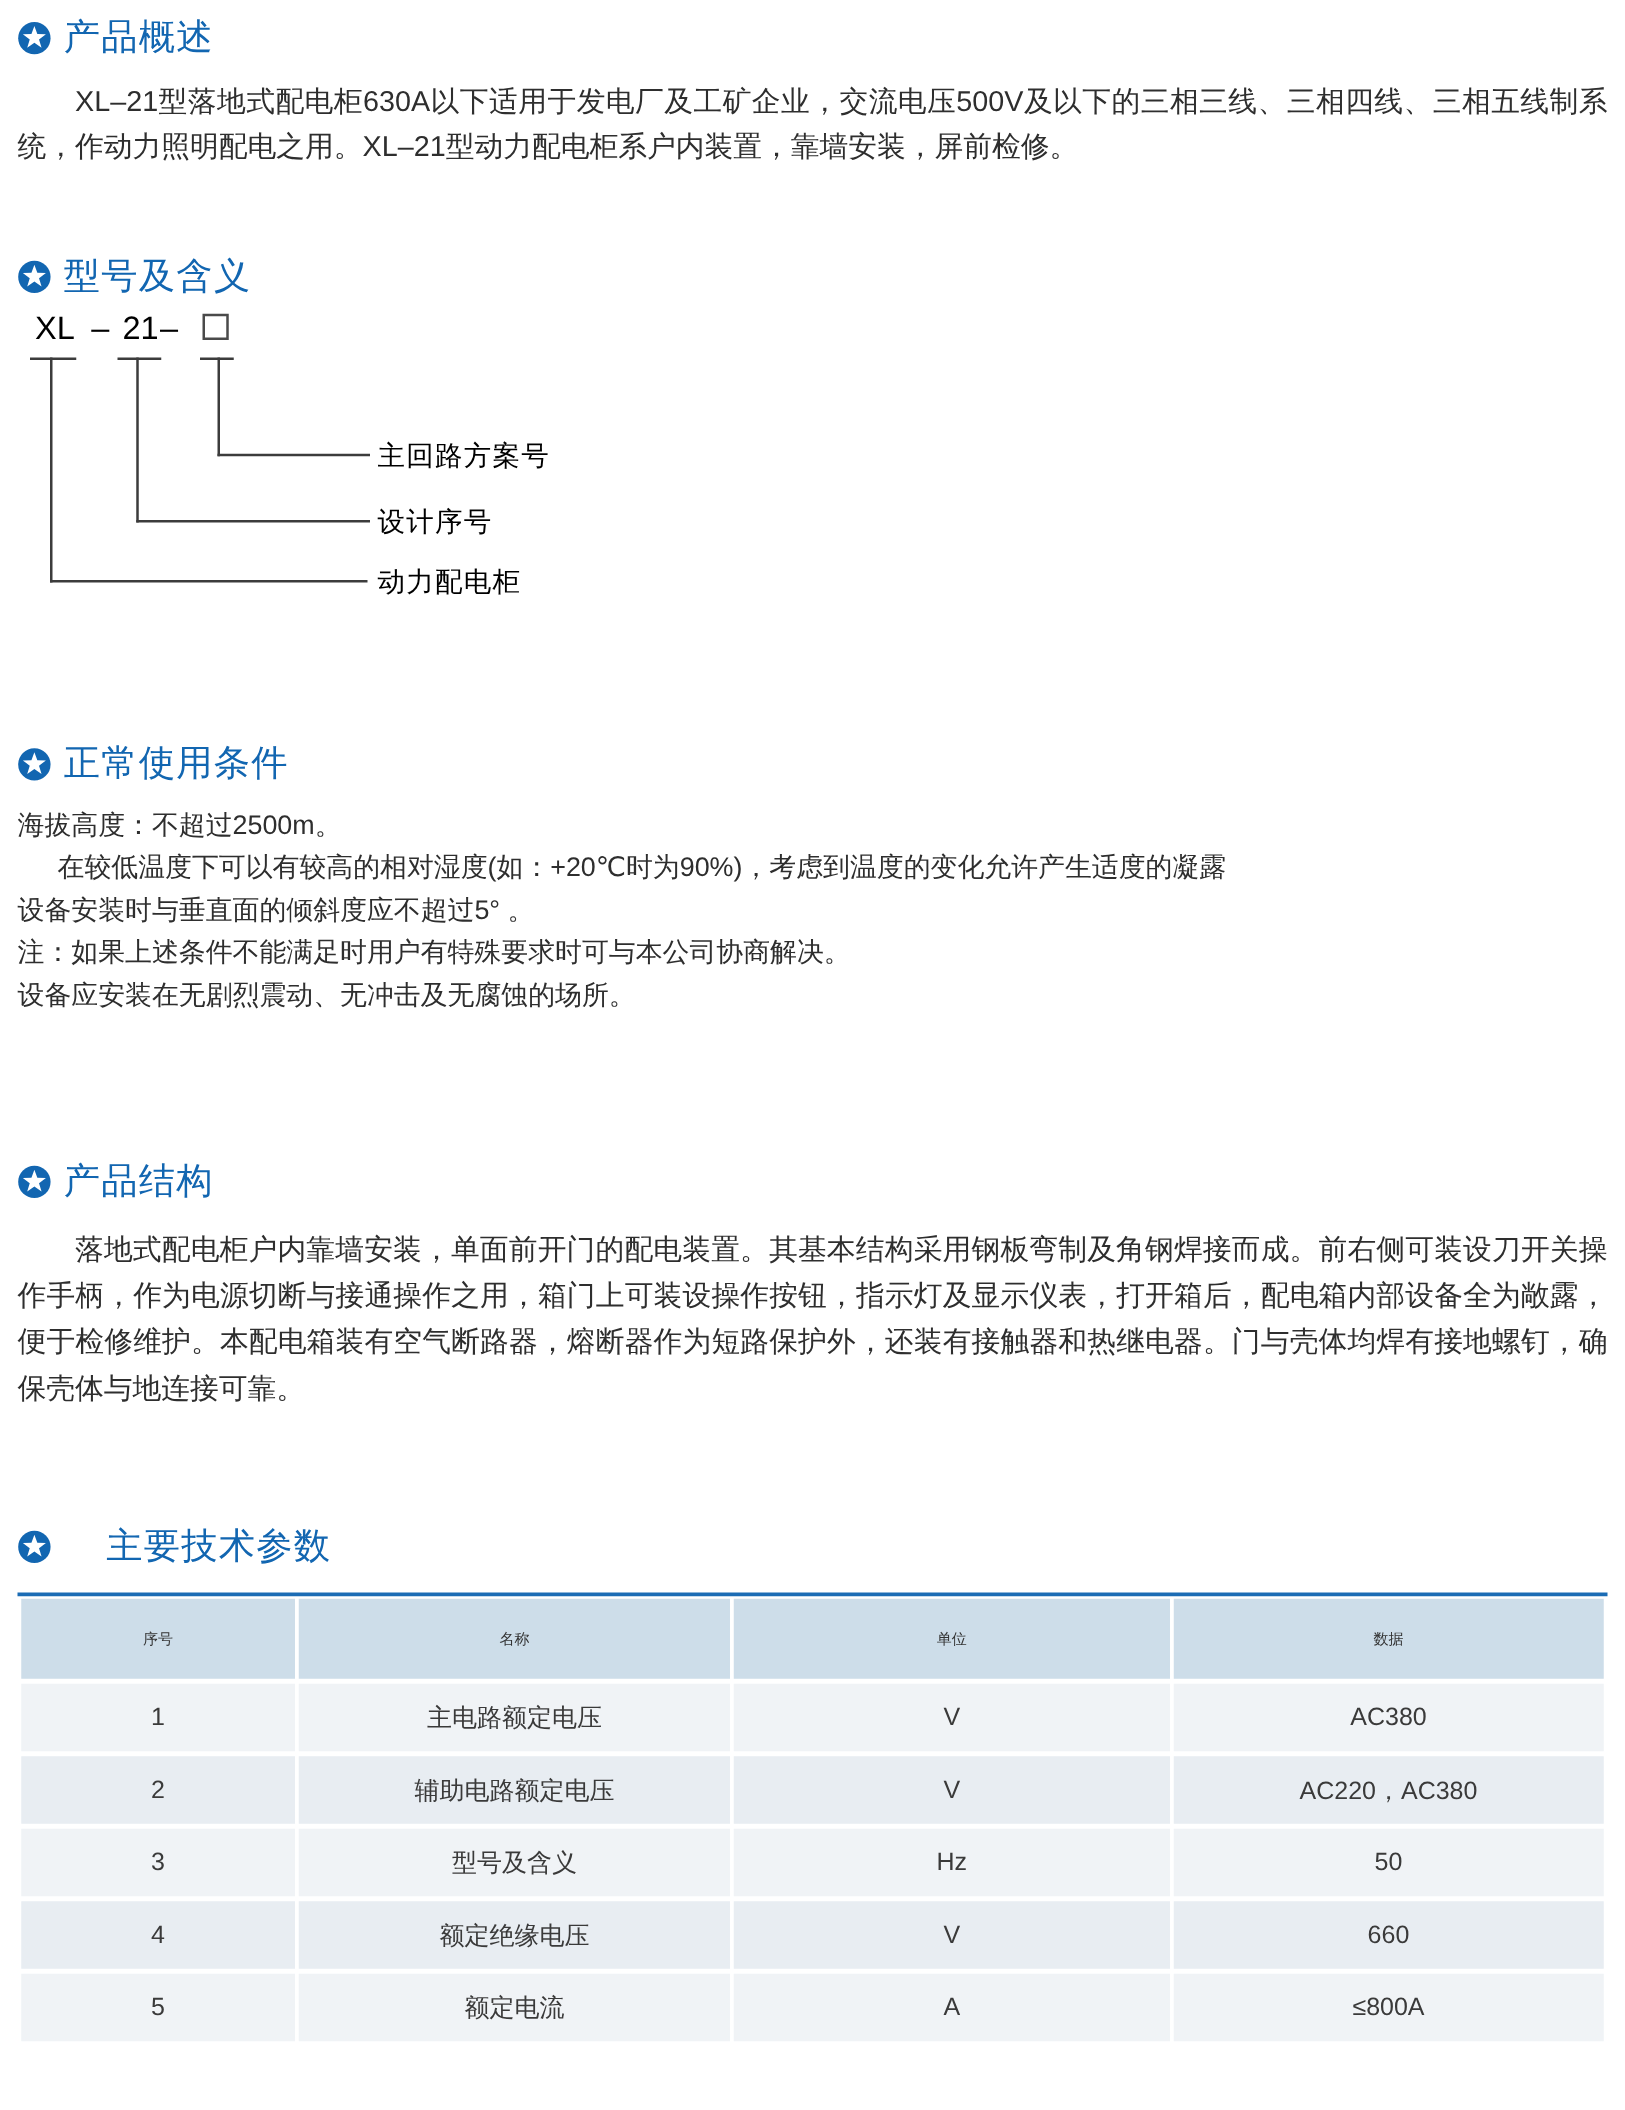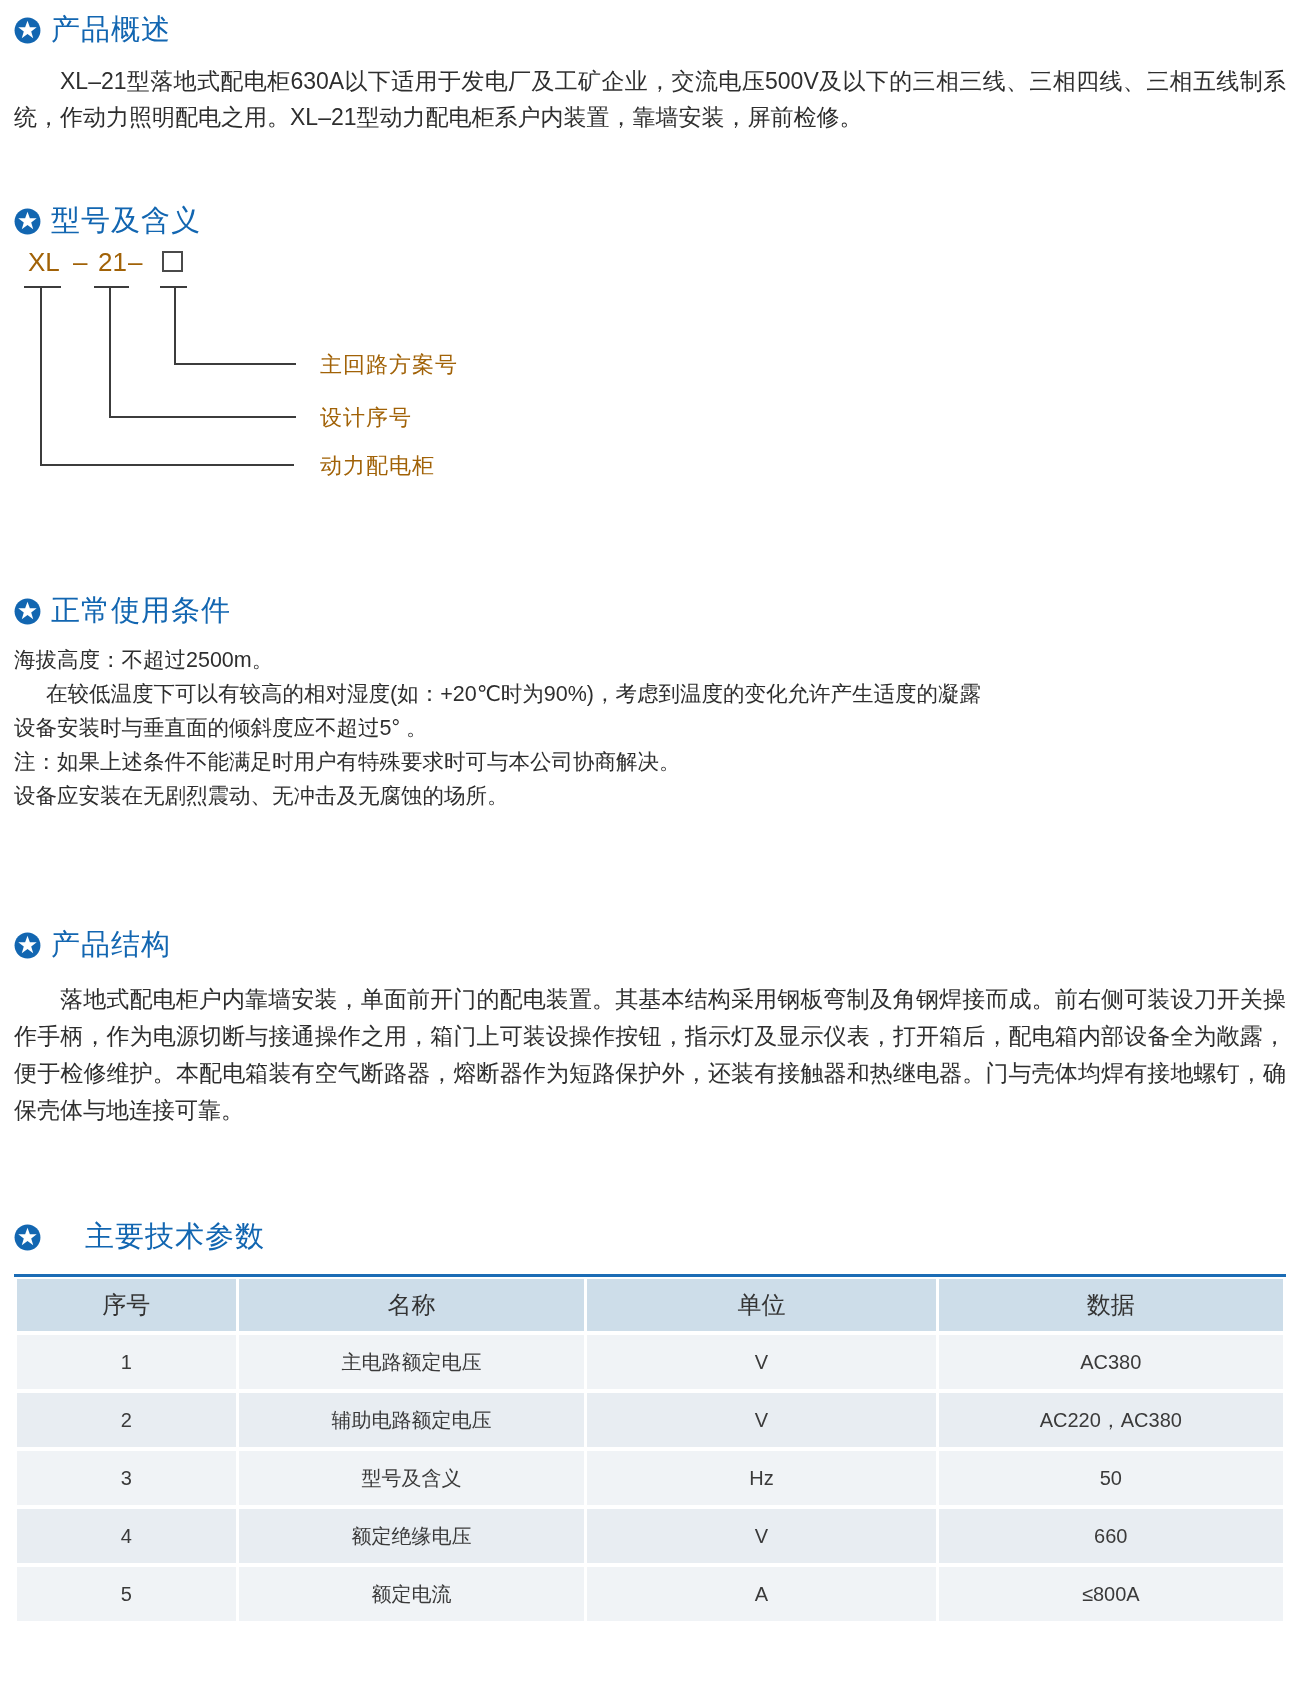--- a/index.html
+++ b/index.html
@@ -40,21 +40,21 @@
   #structure-para { margin-top: 16px; line-height: 37px; }
   #sec-params     { margin-top: 88px; gap: 44px; }
   #params-table-wrap { margin-top: 17px; }
 
   
   .diagram {
     position: relative;
     width: 470px;
     height: 242px;
     font-size: 26px;
-    color: #a16207;
+    color: #000000;
   }
   .diagram .code-part { position: absolute; top: 0; }
   .cp-xl   { left: 14px; }
   .cp-d1   { left: 59px; }
   .cp-21   { left: 84px; }
   .cp-d2   { left: 114px; }
   .box-square {
     position: absolute; left: 148px; top: 4px;
     width: 21px; height: 21px;
     border: 2px solid #4a4a4a;
@@ -64,21 +64,21 @@
   .u1 { left: 10px;  top: 39px; width: 37px; height: 2px; }
   .u2 { left: 80px;  top: 39px; width: 35px; height: 2px; }
   .u3 { left: 146px; top: 39px; width: 27px; height: 2px; }
   .v1 { left: 26px;  top: 39px; width: 2px; height: 180px; }
   .v2 { left: 95px;  top: 39px; width: 2px; height: 132px; }
   .v3 { left: 160px; top: 39px; width: 2px; height: 79px; }
   .h1 { left: 160px; top: 116px; width: 122px; height: 2px; }
   .h2 { left: 95px;  top: 169px; width: 187px; height: 2px; }
   .h3 { left: 26px;  top: 217px; width: 254px; height: 2px; }
   .diagram-label {
-    position: absolute; left: 306px;
+    position: absolute; left: 288px;
     font-size: 22px; letter-spacing: 1px; white-space: nowrap;
   }
   .dl-1 { top: 103px; }
   .dl-2 { top: 156px; }
   .dl-3 { top: 204px; }
 
   
   .cond-line {
     font-size: 21.5px;
     line-height: 34px;
@@ -96,22 +96,22 @@
     margin-top: -2px;
     table-layout: fixed;
   }
   table.params th, table.params td {
     text-align: center;
     vertical-align: middle;
     font-weight: normal;
   }
   table.params th {
     background: #cddde9;
-    height: 52px;
-    font-size: 24px;
+    height: 64px;
+    font-size: 12px;
     color: #333;
   }
   table.params td { height: 54px; font-size: 20px; color: #3a3a3a; }
   tr.row-odd  td { background: #f0f3f6; }
   tr.row-even td { background: #e8edf2; }
   col.c-idx  { width: 17.4%; }
   col.c-name { width: 27.5%; }
   col.c-unit { width: 27.7%; }
   col.c-data { width: 27.4%; }
 </style>

